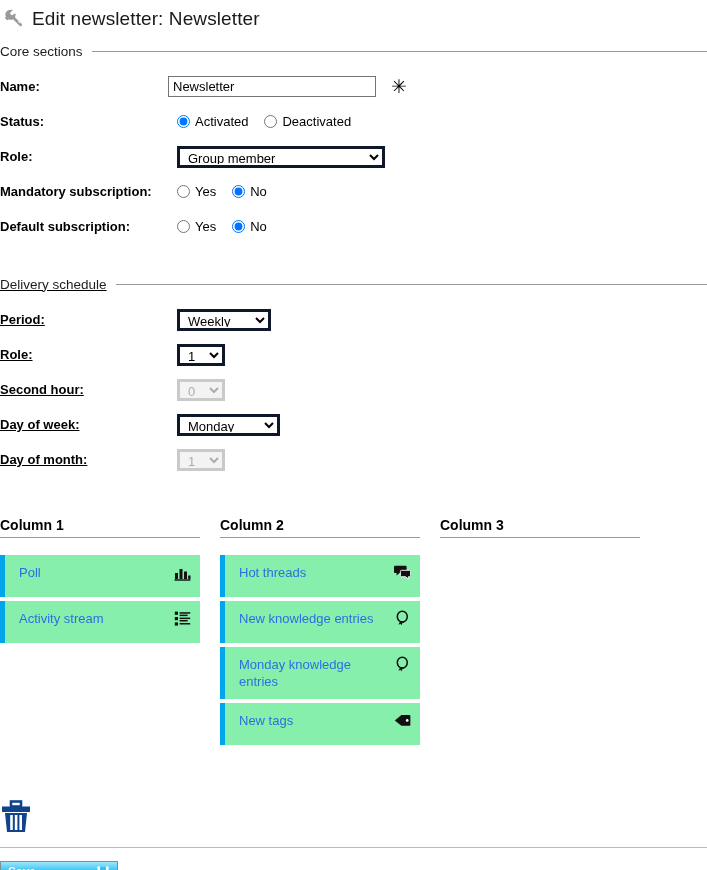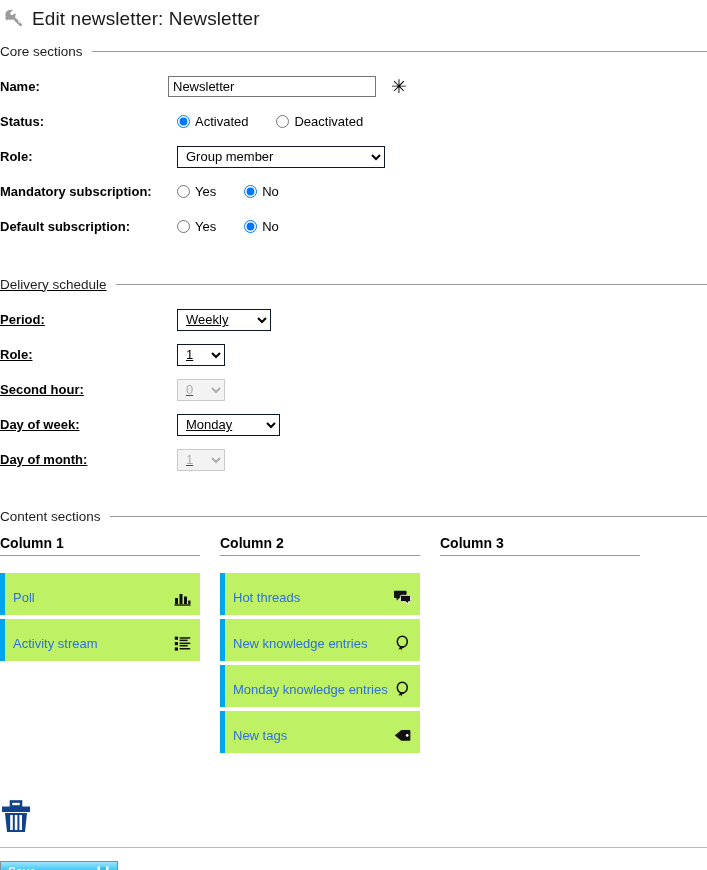--- a/index.html
+++ b/index.html
@@ -85,42 +85,42 @@
     color: #000;
     margin-left: 7px;
     font-family: "DejaVu Sans", sans-serif;
   }
 
   select.sel {
     font-family: "Liberation Sans", sans-serif;
     font-size: 13px;
     height: 22px;
     padding: 1px 2px 1px 4px;
-    border: 1px solid #0f172a;
+    border: 3px solid #0f172a;
     background: #ffffff;
     color: #000;
     border-radius: 0;
   }
   select.sel:disabled {
     color: #8a8a8a;
     background: #efefef;
     border-color: #b5b5b5;
   }
   .sel-role { width: 208px; }
   .sel-period { width: 94px; }
   .sel-hour { width: 48px; }
   .sel-day-week { width: 103px; }
   .sel-day-month { width: 48px; }
 
   .radio-group { display: flex; align-items: center; }
   .radio-item {
     display: flex;
     align-items: center;
     gap: 5px;
-    margin-right: 28px;
+    margin-right: 16px;
     white-space: nowrap;
   }
   .radio-item:last-child { margin-right: 0; }
   .radio-item input[type=radio] {
     width: 13px; height: 13px; margin: 0; padding: 0;
   }
   .radio-item label { font-size: 13px; color: #000; }
 
   .radio-offset { padding-left: 9px; }
 
@@ -135,26 +135,26 @@
     font-weight: bold;
     font-size: 14px;
     color: #000;
     padding-bottom: 4px;
     border-bottom: 1px solid #9a9a9a;
     margin-bottom: 17px;
     white-space: nowrap;
   }
   .section-item {
     display: flex;
-    align-items: flex-end;
-    background: #bef264;
+    align-items: flex-start;
+    background: #86efac;
     border-left: 5px solid #00a5ec;
     min-height: 42px;
     margin-bottom: 4px;
-    padding: 9px 9px 9px 8px;
+    padding: 9px 9px 9px 14px;
     position: relative;
     cursor: pointer;
   }
   .section-item-label {
     color: #2e6fe0;
     font-size: 13px;
     line-height: 17px;
     flex: 1 1 auto;
     padding-right: 6px;
   }
@@ -340,24 +340,20 @@
         <select class="sel sel-day-month" disabled="">
           <option>1</option>
         </select>
       </div>
     </div>
 
   </div>
 </div>
 
 <div class="section" style="padding-top:30px;">
-  <div class="section-legend">
-    <span class="legend-text">Content sections</span>
-    <span class="legend-rule"></span>
-  </div>
 
   <div class="columns" id="content-columns">
       <div class="column">
         <div class="column-title">Column 1</div>
         <div class="section-item">
           <span class="section-item-label">Poll</span>
           <span style="line-height: 0;">
             <svg class="section-item-icon" viewBox="0 0 17 17">
               <rect x="1" y="9" width="3" height="6" fill="#111"></rect>
               <rect x="5.5" y="5" width="3" height="10" fill="#111"></rect>

